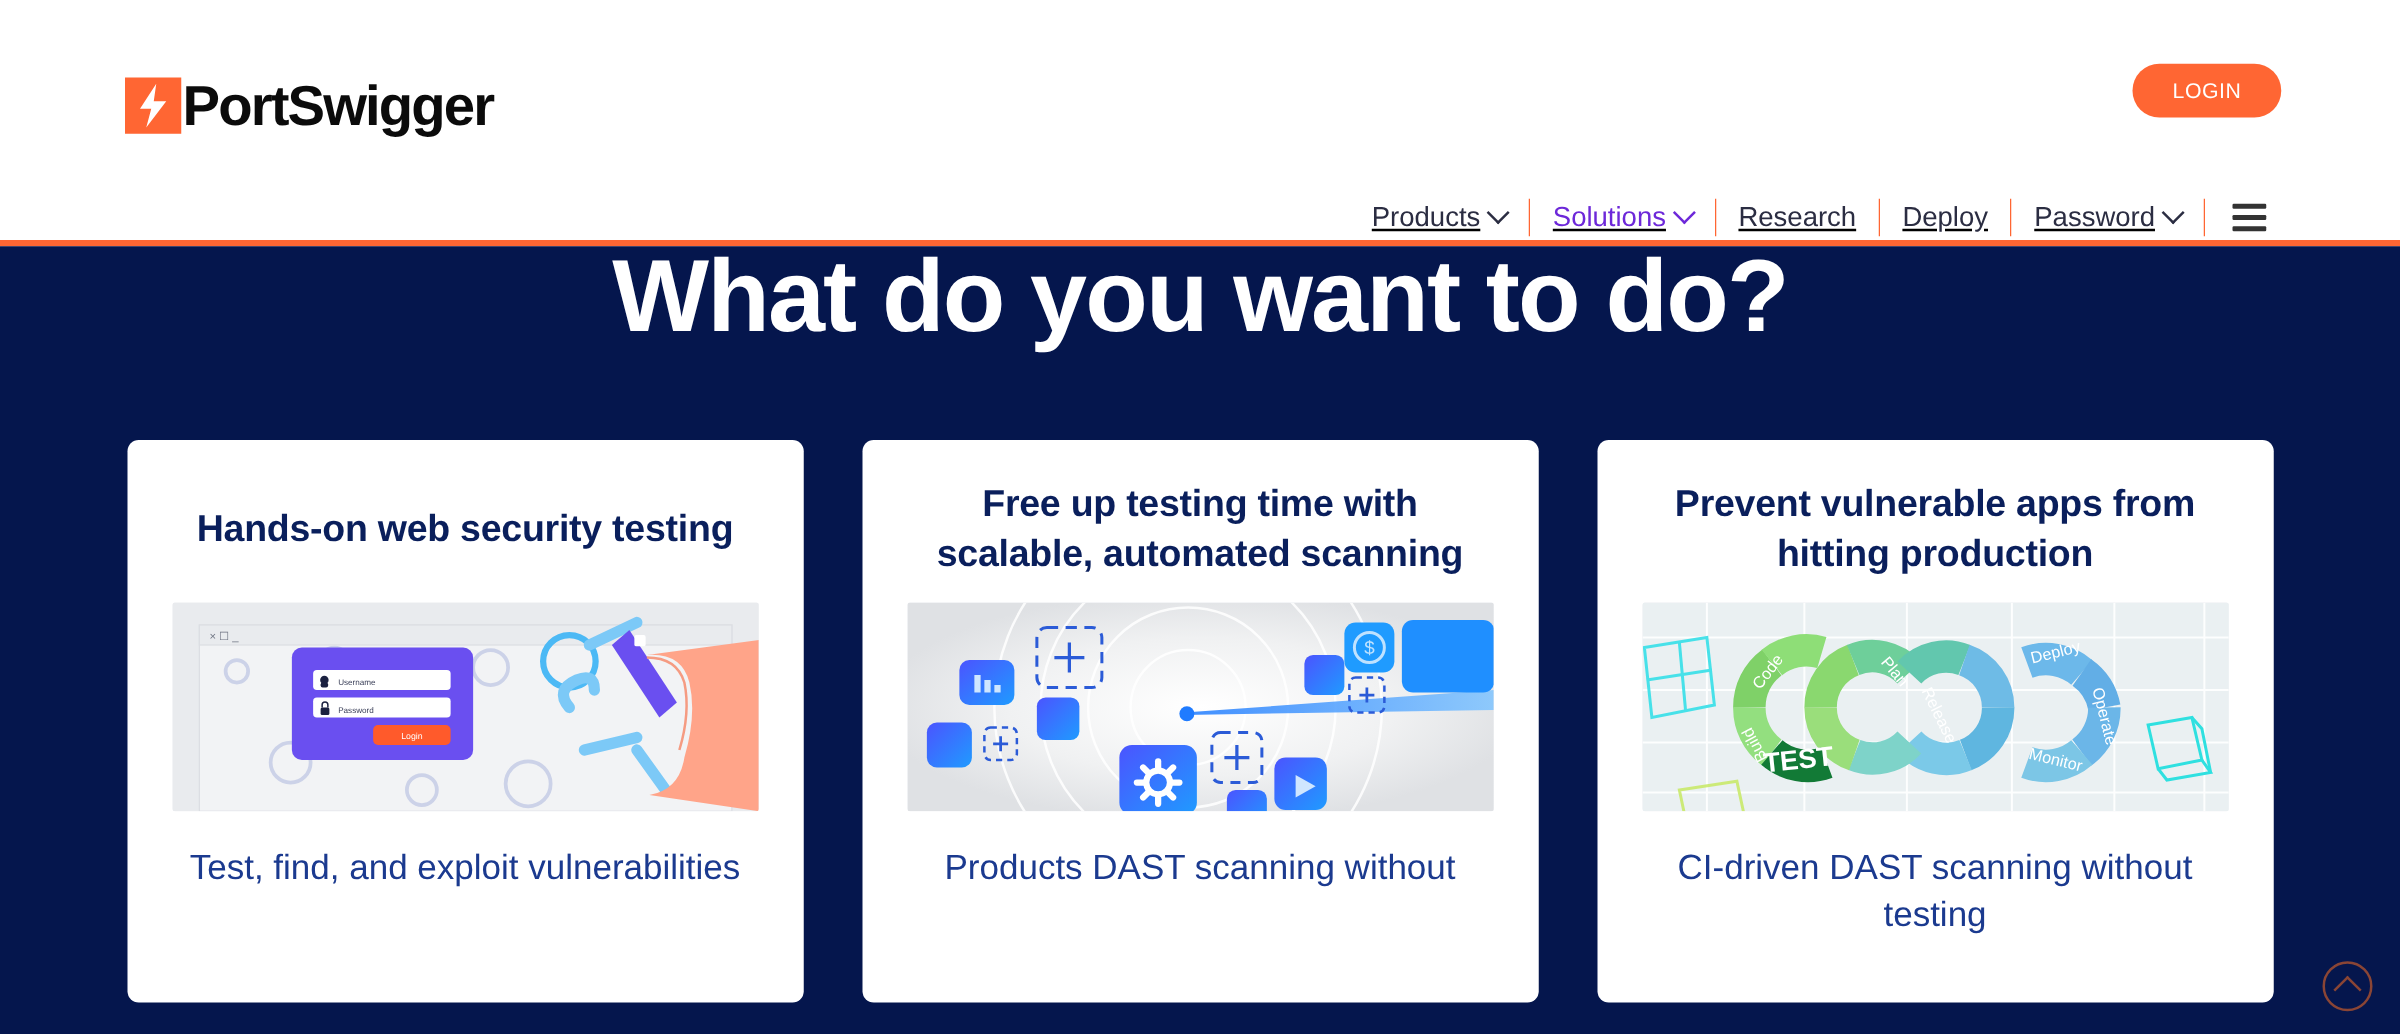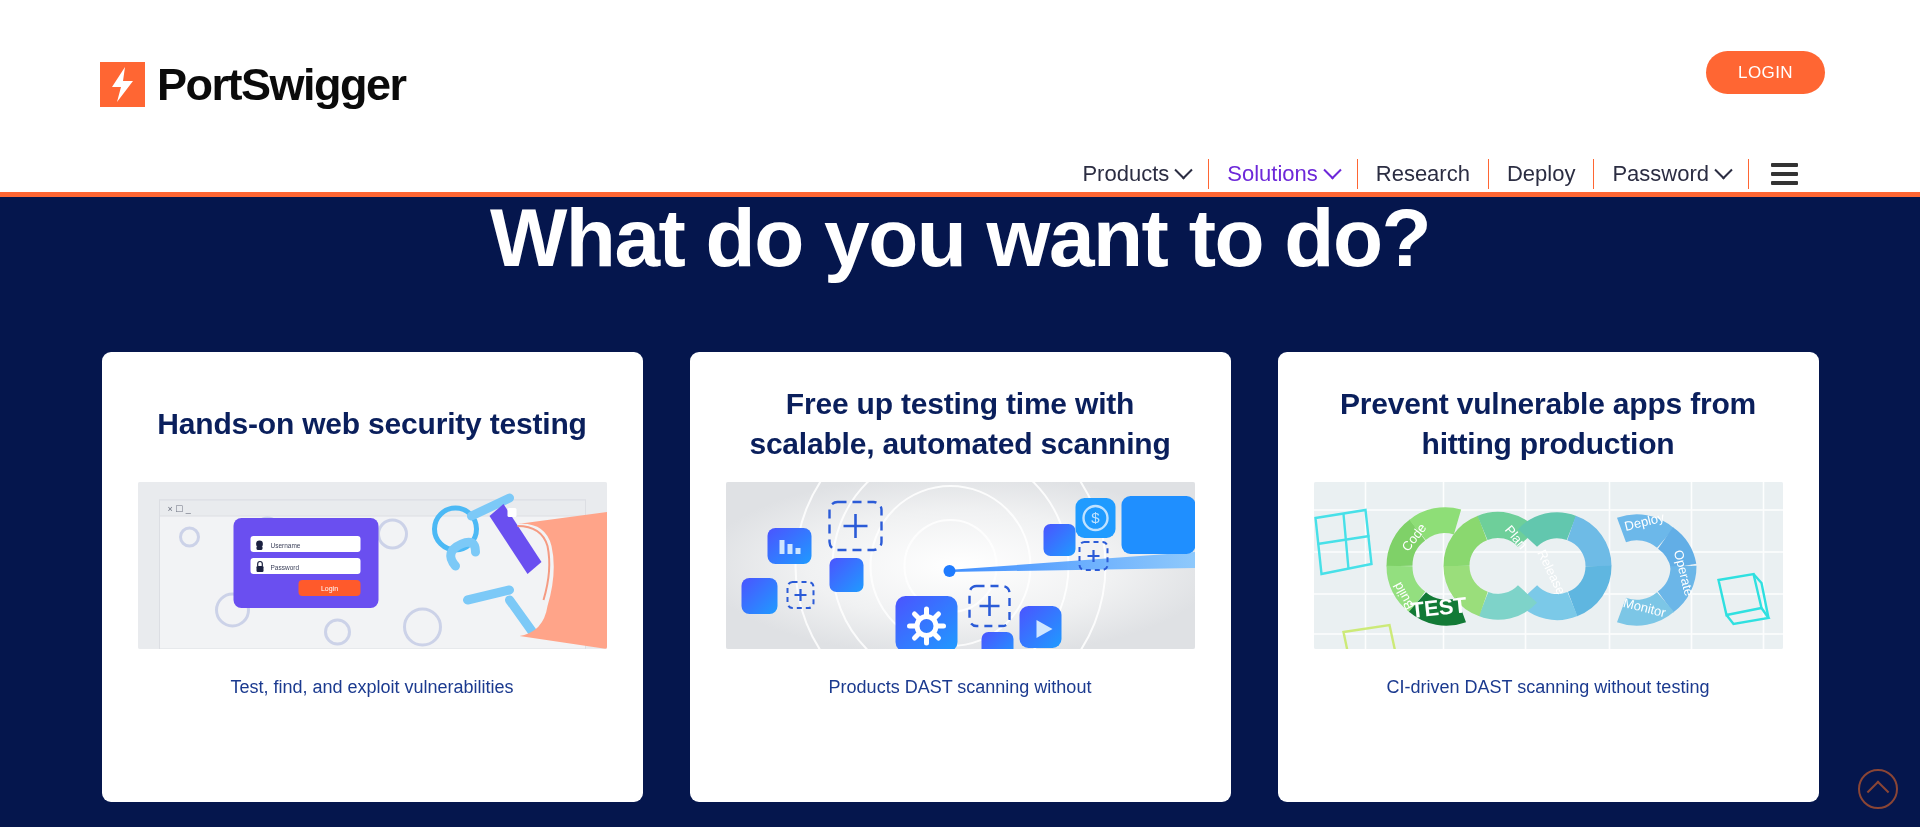--- a/index.html
+++ b/index.html
@@ -13,21 +13,21 @@
   
   .header {
     position: relative;
     width: 1920px;
     height: 192px;
     background: #ffffff;
   }
   .logo-wrap {
     position: absolute;
     left: 100px; top: 62px;
-    display: flex; align-items: center; gap: 12px;
+    display: flex; align-items: center; gap: 1px;
   }
   .logo-mark {
     width: 45px; height: 45px;
     background: #ff6633;
     position: relative; flex: none;
   }
   .logo-mark svg { position: absolute; left: 0; top: 0; }
   .logo-text {
     font-size: 45px;
     font-weight: bold;
@@ -47,23 +47,24 @@
     height: 43px;
     padding: 0 32px;
     font-size: 17px;
     font-family: "Liberation Sans", sans-serif;
     letter-spacing: 0.4px;
     cursor: pointer;
   }
 
   .nav {
     position: absolute;
-    right: 106px; top: 157px;
+    right: 91px; top: 157px;
     display: flex; align-items: center;
     height: 34px;
+    text-decoration: underline;
   }
   .nav-item {
     display: flex; align-items: center; gap: 8px;
     padding: 0 18px;
     font-size: 22px;
     color: #2b2d42;
     cursor: pointer;
     line-height: 1;
     white-space: nowrap;
   }
@@ -145,21 +146,21 @@
     height: 167px;
     margin-top: 10px;
     border-radius: 2px;
     overflow: hidden;
     position: relative;
     background: #eef0f3;
   }
   .card-media svg { display: block; width: 100%; height: 100%; }
   .card-caption {
     color: #1b3a8f;
-    font-size: 18px;
+    font-size: 28px;
     text-align: center;
     line-height: 1.35;
     margin-top: 26px;
   }
 
   .scroll-top {
     position: absolute;
     right: 22px; bottom: 18px;
     width: 40px; height: 40px;
     border-radius: 50%;

